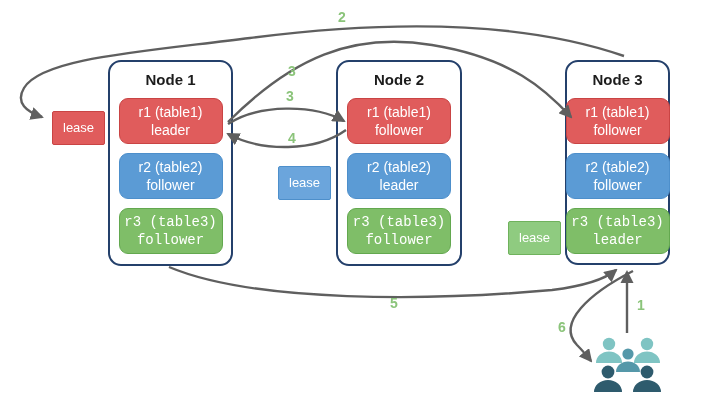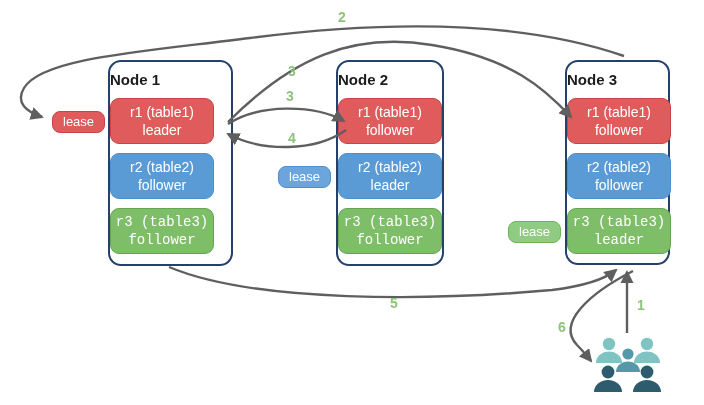--- a/index.html
+++ b/index.html
@@ -3,34 +3,34 @@
 <meta charset="utf-8">
 <style>
   html,body{margin:0;padding:0;background:#fff;}
   .stage{
     position:relative;width:704px;height:405px;background:#fff;overflow:hidden;
     font-family:"Liberation Sans","DejaVu Sans",sans-serif;
   }
   .node{
     position:absolute;background:#fff;border:2px solid var(--node-border);
     border-radius:13px;box-sizing:border-box;display:flex;flex-direction:column;
-    align-items:flex-start;z-index:2;
+    align-items:center;z-index:2;
   }
   .node-title{font-weight:bold;font-size:15px;color:#1c1c1c;margin:9px 0 10px;}
   .replica{
     width:104px;height:46px;border-radius:9px;box-sizing:border-box;
     display:flex;flex-direction:column;justify-content:center;align-items:center;
     color:#fff;font-size:14px;line-height:1.32;margin-bottom:9px;text-align:center;
   }
   .red{background:var(--red-fill);border:1.5px solid var(--red-border);}
   .blue{background:var(--blue-fill);border:1.5px solid var(--blue-border);}
   .green{background:var(--green-fill);border:1.5px solid var(--green-border);font-family:Liberation Mono, monospace;}
   .lease{
     position:absolute;color:#fff;font-size:13px;line-height:1.25;
-    padding:2px 10px;border-radius:8px;z-index:4;
+    padding:8px 10px;border-radius:2px;z-index:4;
   }
   .lease.badge-red{background:var(--red-fill);border:1.5px solid var(--red-border);}
   .lease.badge-blue{background:var(--blue-badge-fill);border:1.5px solid var(--blue-border);}
   .lease.badge-green{background:var(--green-badge-fill);border:1.5px solid var(--green-badge-border);}
   .step{
     position:absolute;transform:translate(-50%,-50%);font-weight:bold;
     font-size:14px;color:var(--step-label);z-index:5;
   }
   .overlay{position:absolute;left:0;top:0;z-index:3;pointer-events:none;}
   .arrow{fill:none;stroke:var(--arrow);stroke-width:2.4px;}
@@ -78,21 +78,21 @@
     <div class="replica blue">
       <span>r2 (table2)</span>
       <span>follower</span>
     </div>
     <div class="replica green">
       <span>r3 (table3)</span>
       <span>follower</span>
     </div>
   </div>
 
-  <div class="node" style="left:336px;top:60px;width:108px;height:206px">
+  <div class="node" style="left:336px;top:60px;width:126px;height:206px">
     <div class="node-title">Node 2</div>
     <div class="replica red">
       <span>r1 (table1)</span>
       <span>follower</span>
     </div>
     <div class="replica blue">
       <span>r2 (table2)</span>
       <span>leader</span>
     </div>
     <div class="replica green">

